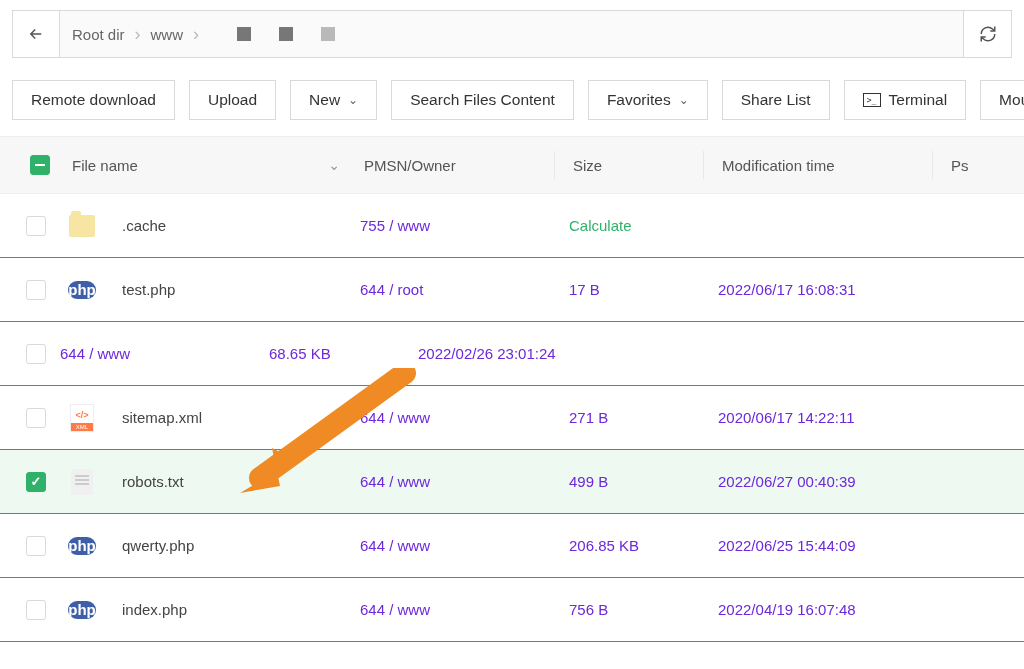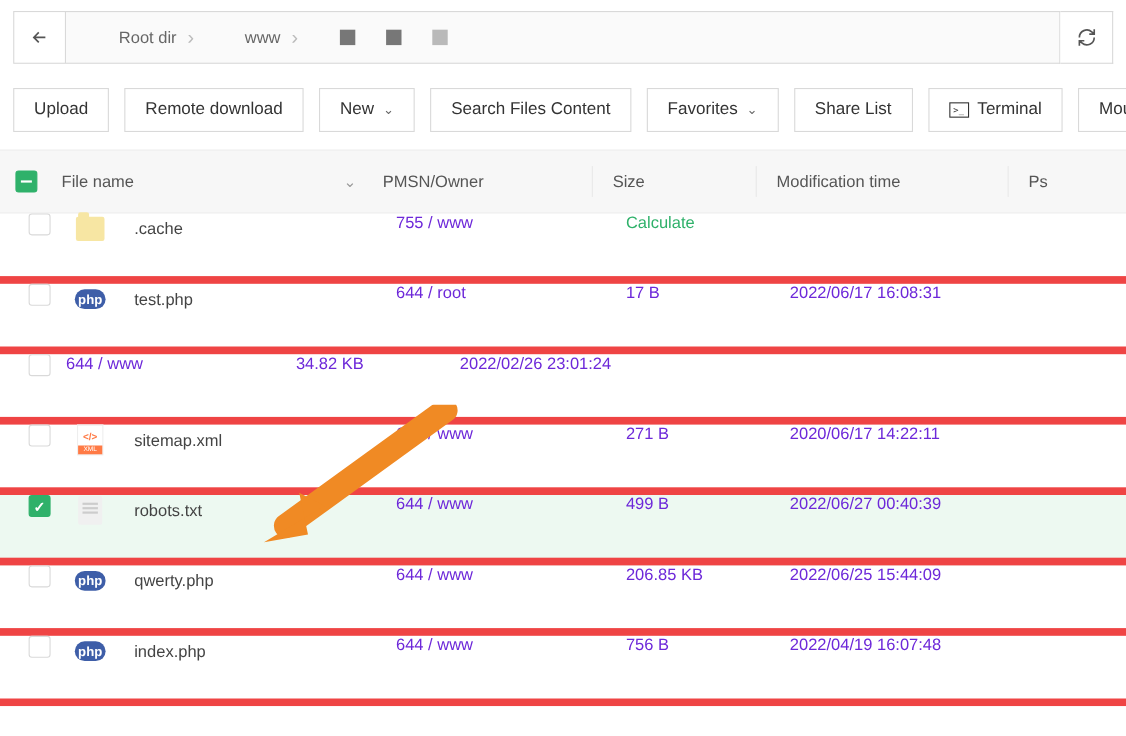--- a/index.html
+++ b/index.html
@@ -1,51 +1,51 @@
 <!DOCTYPE html>
 <html><head>
 <meta charset="utf-8">
 <style>
 * { box-sizing: border-box; margin: 0; padding: 0; }
 body { font-family: -apple-system, BlinkMacSystemFont, "Segoe UI", Helvetica, Arial, sans-serif; font-size: 15px; color: #333; background: #fff; width: 1024px; }
 .topbar { display: flex; align-items: stretch; height: 48px; margin: 10px 12px 0; }
 .back-btn { width: 48px; border: 1px solid #d9d9d9; display: flex; align-items: center; justify-content: center; cursor: pointer; }
 .crumb-box { flex: 1; border: 1px solid #d9d9d9; border-left: none; display: flex; align-items: center; padding: 0 12px; background: #fafafa; }
 .crumb-box span.sep { color: #bbb; margin: 0 10px; font-size: 18px; }
-.crumb-box .crumb { color: #666; margin-left: 36px; }
+.crumb-box .crumb { color: #666; }
 .tabstubs { display: flex; gap: 28px; margin-left: 28px; }
 .tabstub { width: 14px; height: 14px; background: #777; }
 .refresh-btn { width: 48px; border: 1px solid #d9d9d9; border-left: none; display: flex; align-items: center; justify-content: center; cursor: pointer; background: #fff; }
 .toolbar { display: flex; gap: 14px; padding: 22px 12px 16px; overflow: hidden; }
 .tbtn { border: 1px solid #d9d9d9; padding: 10px 18px; font-size: 15.5px; color: #333; background: #fff; display: flex; align-items: center; gap: 8px; cursor: pointer; white-space: nowrap; }
 .tbtn .chev { font-size: 12px; color: #666; }
 .term-ic { width: 18px; height: 14px; border: 1.5px solid #333; display: inline-flex; align-items: center; justify-content: center; font-size: 8px; font-family: monospace; }
-.thead { display: flex; align-items: center; background: #f7f7f7; border-top: 1px solid #eee; border-bottom: 1px solid #eee; height: 58px; padding-left: 0; color: #555; }
+.thead { display: flex; align-items: center; background: #f7f7f7; border-top: 1px solid #eee; border-bottom: 1px solid #eee; height: 58px; padding-left: 16px; color: #555; }
 .col-chk { width: 48px; display: flex; align-items: center; justify-content: center; }
 .col-name { width: 300px; padding-left: 8px; display: flex; align-items: center; gap: 8px; }
 .col-pmsn { width: 190px; }
 .col-size { width: 130px; }
 .col-mtime { width: 210px; }
 .col-ps { flex: 1; }
 .thead .col-name { justify-content: space-between; padding-right: 24px; }
 .sortchev { color: #999; font-size: 14px; }
-.row { display: flex; align-items: flex-start; height: 64px; border-bottom: 7px solid #ef4444; padding-left: 12px; }
+.row { display: flex; align-items: center; height: 64px; border-bottom: 1px solid #ef4444; padding-left: 12px; }
 .row.selected { background: #edf9f1; }
 .row .fname { color: #444; }
 .row .pmsn, .row .sz, .row .mt { color: #6d28d9; }
 .row .sz.calc { color: #2fb16a; cursor: pointer; }
 .chkbox { width: 20px; height: 20px; border: 1px solid #d9d9d9; border-radius: 3px; display: flex; align-items: center; justify-content: center; cursor: pointer; background: #fff; }
 .chkbox.checked { background: #2fb16a; border-color: #2fb16a; }
 .chkbox.checked::after { content: '✓'; color: #fff; font-size: 13px; font-weight: bold; }
 .chkbox.indet { background: #2fb16a; border-color: #2fb16a; }
 .chkbox.indet::after { content: ''; width: 10px; height: 2px; background: #fff; }
 .ficon { width: 28px; height: 28px; display: flex; align-items: center; justify-content: center; margin-right: 18px; flex-shrink: 0; }
 .ic-folder { width: 26px; height: 22px; background: #f7e6a3; border-radius: 2px; position: relative; }
 .ic-folder::before { content: ''; position: absolute; top: -4px; left: 2px; width: 10px; height: 5px; background: #f7e6a3; border-radius: 2px 2px 0 0; }
-.ic-php { width: 30px; height: 18px; border-radius: 9px; background: #3e5ea8; color: #fff; font-size: 12px; font-weight: bold; display: flex; align-items: center; justify-content: center; }
+.ic-php { width: 30px; height: 18px; border-radius: 9px; background: #3e5ea8; color: #fff; font-size: 15px; font-weight: bold; display: flex; align-items: center; justify-content: center; }
 .ic-xml { width: 24px; height: 28px; background: #fff; border: 1px solid #eee; position: relative; display: flex; align-items: center; justify-content: center; }
 .ic-xml::before { content: '</>'; font-size: 9px; color: #ff7a45; font-weight: bold; margin-top: -6px; }
 .ic-xml::after { content: 'XML'; position: absolute; bottom: 0; left: 0; right: 0; background: #ff7a45; color: #fff; font-size: 6px; text-align: center; padding: 1px 0; }
 .ic-txt { width: 22px; height: 26px; background: #f0f0f0; border-radius: 2px; position: relative; }
 .ic-txt::after { content: ''; position: absolute; top: 6px; left: 4px; right: 4px; height: 2px; background: #ccc; box-shadow: 0 4px 0 #ccc, 0 8px 0 #ccc; }
 .col-name.cell { display: flex; align-items: center; }
 .arrow-annot { position: absolute; left: 240px; top: 368px; pointer-events: none; }
 .vsep { width: 1px; height: 28px; background: #e8e8e8; margin-right: 18px; }
 .thead > div { display: flex; align-items: center; }
 </style>
@@ -71,24 +71,24 @@
   </div>
   <div class="refresh-btn">
     <svg width="18" height="18" viewBox="0 0 24 24" fill="none" stroke="#555" stroke-width="2">
         <path d="M21 2v6h-6M3 12a9 9 0 0 1 15-6.7L21 8M3 22v-6h6M21 12a9 9 0 0 1-15 6.7L3 16"></path>
       </svg>
   </div>
 </div>
 
 <div class="toolbar">
   <div class="tbtn">
+      <span>Remote download</span>
+    </div>
+  <div class="tbtn">
       <span>Upload</span>
-    </div>
-  <div class="tbtn">
-      <span>Remote download</span>
     </div>
   <div class="tbtn">
       <span>New</span>
       <span class="chev">⌄</span>
     </div>
   <div class="tbtn">
       <span>Search Files Content</span>
     </div>
   <div class="tbtn">
       <span>Favorites</span>
@@ -166,21 +166,21 @@
       <div class="col-mtime"><span class="mt">2022/06/17 16:08:31</span></div>
       <div class="vsep" style="visibility:hidden"></div>
       <div class="col-ps"></div>
     </div>
     <div class="row">
       <div class="col-chk">
         <div class="chkbox"></div>
       </div>
       <div class="col-pmsn"><span class="pmsn">644 / www</span></div>
       <div class="vsep" style="visibility:hidden"></div>
-      <div class="col-size"><span class="sz">34.82 KB</span></div>
+      <div class="col-size"><span class="sz">68.65 KB</span></div>
       <div class="vsep" style="visibility:hidden"></div>
       <div class="col-mtime"><span class="mt">2022/02/26 23:01:24</span></div>
       <div class="vsep" style="visibility:hidden"></div>
       <div class="col-ps"></div>
     </div>
     <div class="row">
       <div class="col-chk">
         <div class="chkbox"></div>
       </div>
       <div class="col-name cell">

